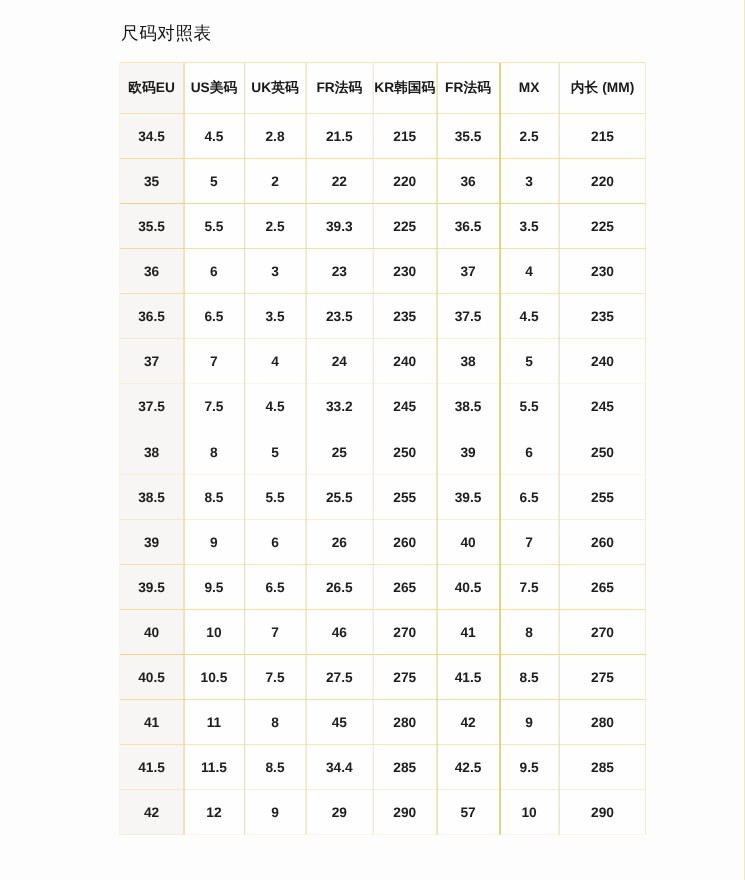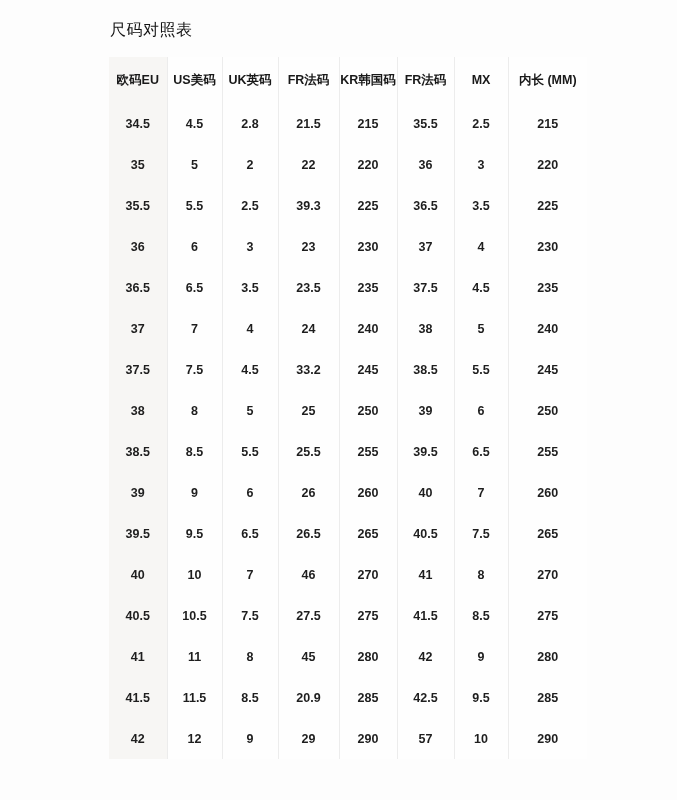--- a/index.html
+++ b/index.html
@@ -238,21 +238,21 @@
           <td>45</td>
           <td>280</td>
           <td>42</td>
           <td>9</td>
           <td>280</td>
         </tr>
         <tr>
           <td>41.5</td>
           <td>11.5</td>
           <td>8.5</td>
-          <td>20.9</td>
+          <td>34.4</td>
           <td>285</td>
           <td>42.5</td>
           <td>9.5</td>
           <td>285</td>
         </tr>
         <tr>
           <td>42</td>
           <td>12</td>
           <td>9</td>
           <td>29</td>

